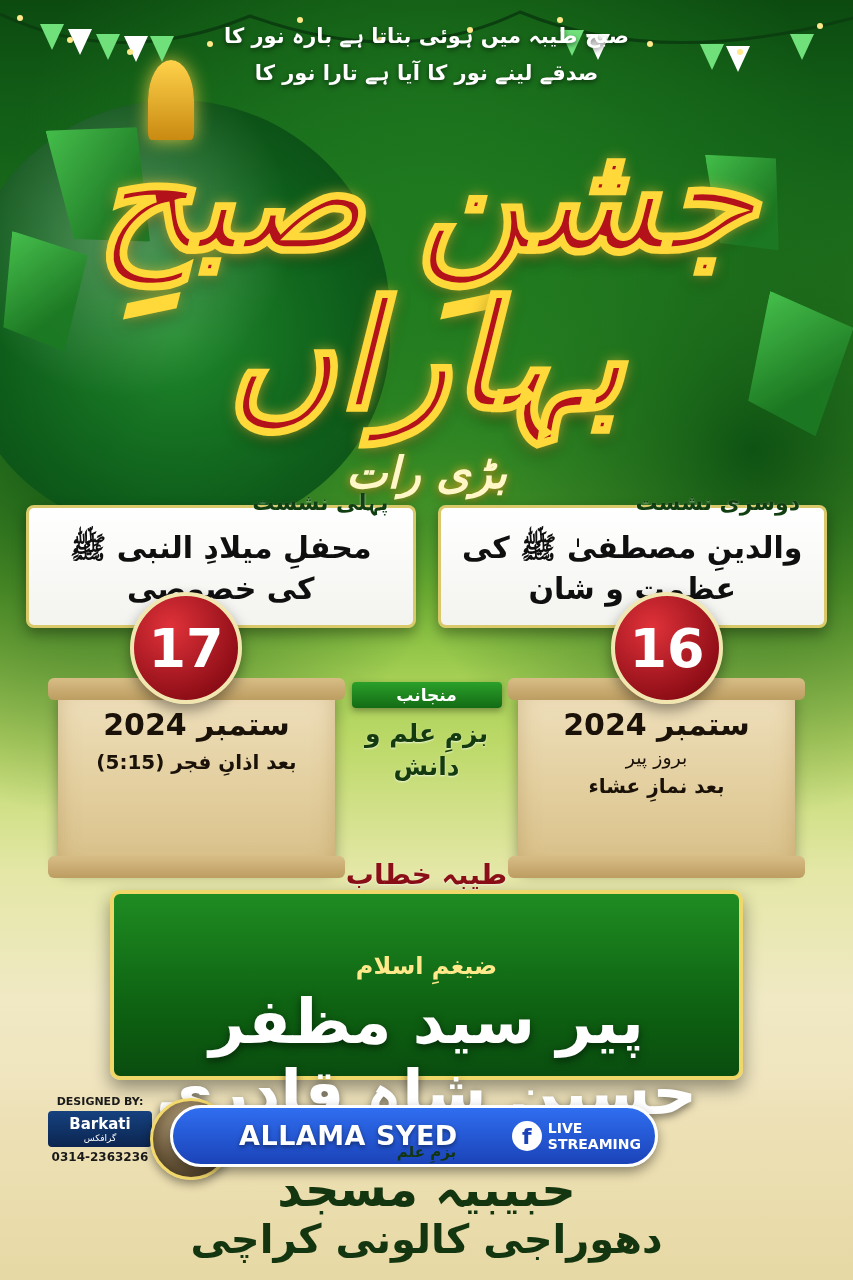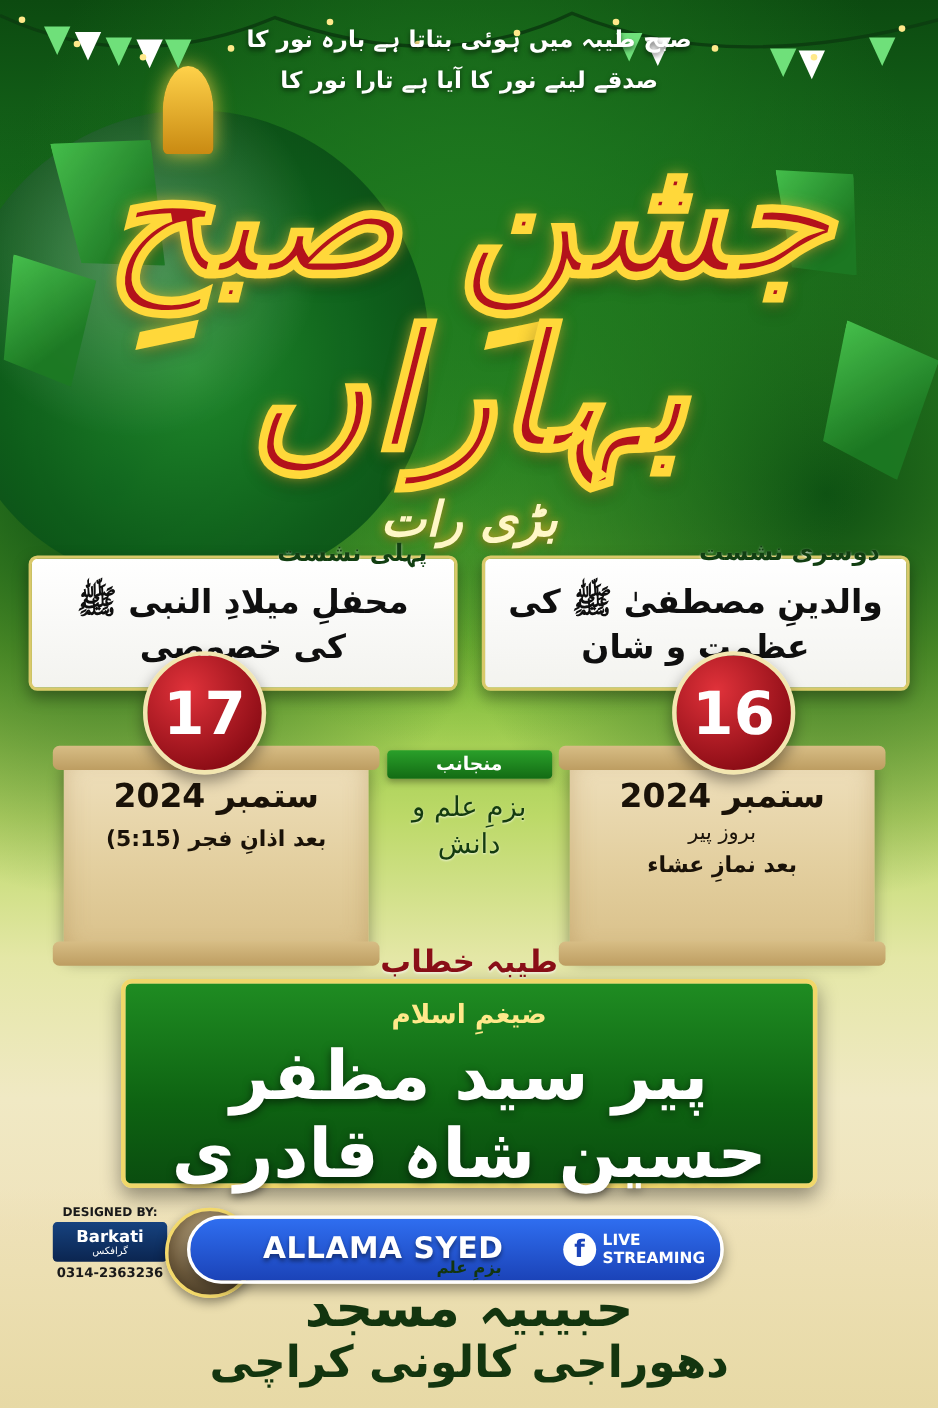--- a/index.html
+++ b/index.html
@@ -223,21 +223,21 @@
     font-size: 17px;
     font-weight: bold;
     padding: 3px 6px;
     border-radius: 4px;
     box-shadow: 0 3px 7px rgba(0,0,0,.35);
   }
   .ribbon-body {
     margin-top: 10px;
     color: #143b0f;
     font-size: 25px;
-    font-weight: normal;
+    font-weight: bold;
     line-height: 1.3;
     text-shadow: 0 1px 2px rgba(255,255,255,.7);
   }
 
   
   .khitab {
     position: absolute;
     top: 858px; left: 0; right: 0;
     text-align: center;
     direction: rtl;
@@ -256,20 +256,21 @@
     box-shadow: 0 8px 18px rgba(0,0,0,.4);
     direction: rtl;
     text-align: center;
     padding-top: 14px;
     box-sizing: border-box;
   }
   .speaker-pre {
     color: #ffe98a;
     font-size: 24px;
     font-weight: bold;
+    margin-top: 44px;
   }
   .speaker-name {
     margin-top: 6px;
     color: #ffffff;
     font-size: 62px;
     font-weight: bold;
     line-height: 1.15;
     text-shadow: 0 3px 8px rgba(0,0,0,.55);
   }
 

